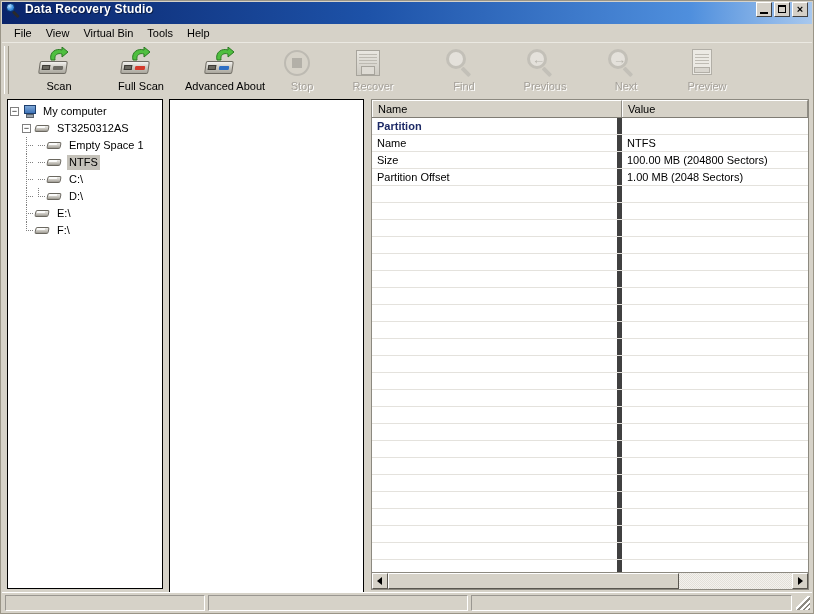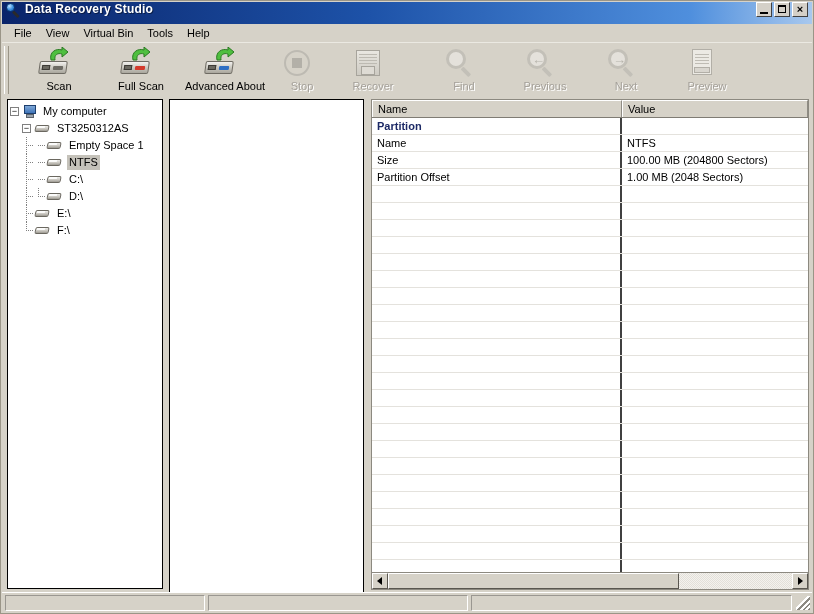--- a/index.html
+++ b/index.html
@@ -491,21 +491,21 @@
   }
   .gc {
     font-size: 11px;
     line-height: 16px;
     padding-left: 5px;
     box-sizing: border-box;
     overflow: hidden;
     white-space: nowrap;
     color: #000;
   }
-  .gc-name { width: 250px; flex: none; border-right: 2px solid #404040; }
+  .gc-name { width: 250px; flex: none; border-right: 5px solid #404040; }
   .gc-value { flex: 1; }
   .grow.group .gc-name {
     font-weight: bold;
     color: #1d2a66;
   }
 
   
   .hscroll {
     position: absolute;
     left: 370px; top: 572px;

